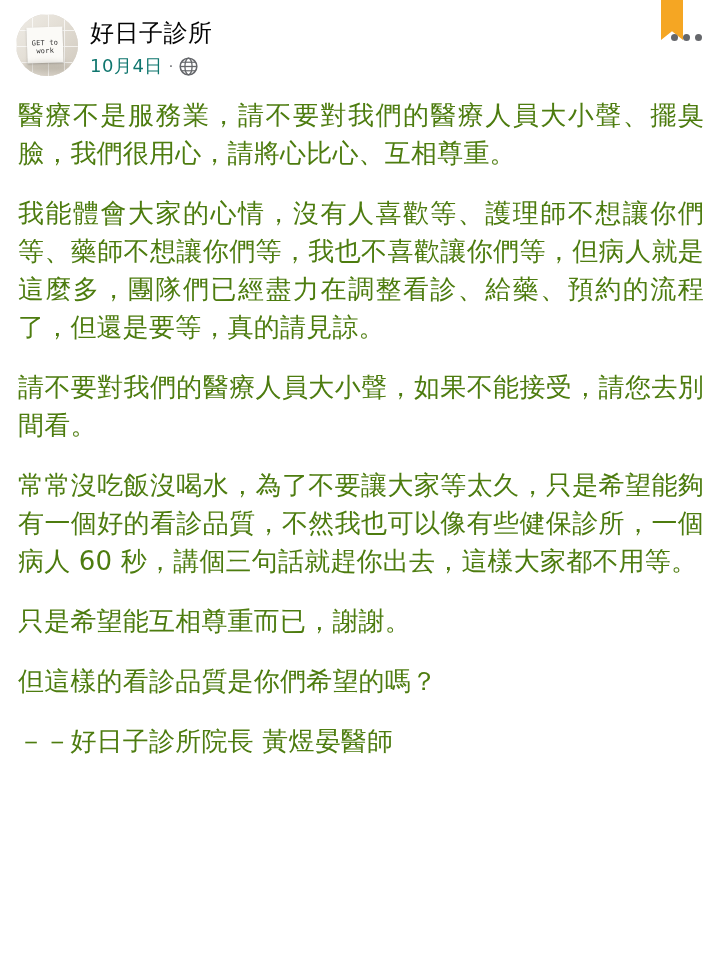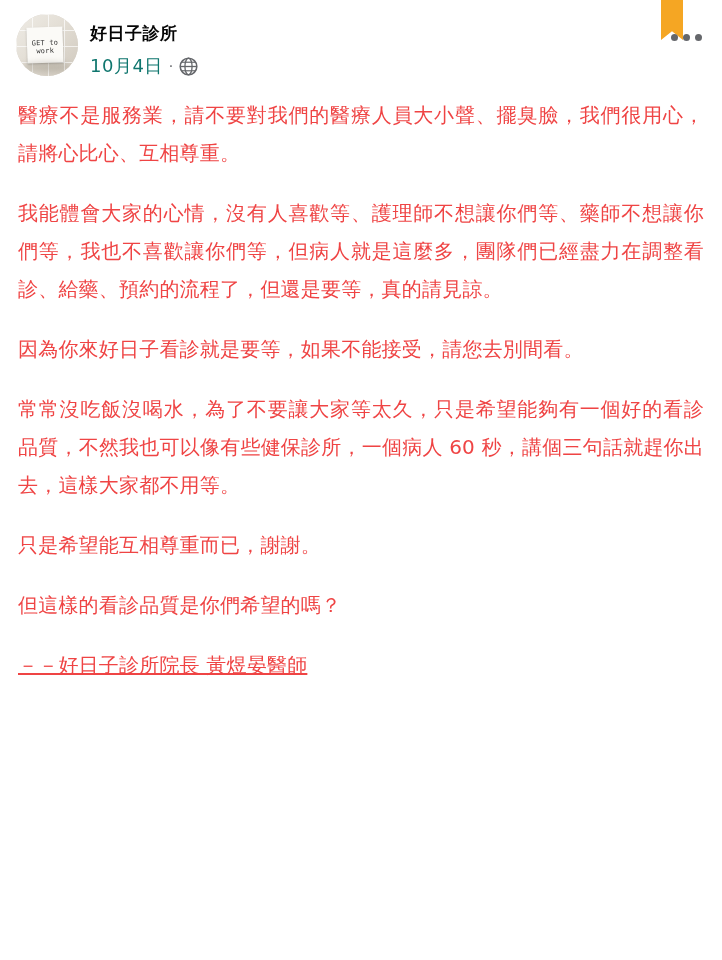--- a/index.html
+++ b/index.html
@@ -92,23 +92,23 @@
 
   .header-text {
     margin-left: 12px;
     padding-top: 4px;
     display: flex;
     flex-direction: column;
     justify-content: center;
   }
 
   .page-name {
-    font-size: 17px;
+    font-size: 24px;
     line-height: 30px;
-    font-weight: bold;
+    font-weight: normal;
     color: #050505;
     letter-spacing: 0.5px;
   }
 
   .meta-row {
     display: flex;
     align-items: center;
     margin-top: 7px;
     font-size: 18px;
     line-height: 22px;
@@ -158,29 +158,29 @@
     clip-path: polygon(0 0, 100% 0, 100% 100%, 50% 78%, 0 100%);
   }
 
   
   .post-body {
     padding: 10px 18px 0 18px;
     box-sizing: border-box;
   }
 
   .para {
-    font-size: 20px;
+    font-size: 26px;
     line-height: 38px;
-    color: #ef4444;
+    color: #4d7c0f;
     margin: 0 0 22px 0;
     letter-spacing: 0.2px;
     text-align: justify;
     text-justify: inter-ideograph;
   }
-  .para:last-child { margin-bottom: 0; text-decoration: underline; }
+  .para:last-child { margin-bottom: 0; }
 
   
   .bottom-fade {
     position: absolute;
     left: 0;
     right: 0;
     bottom: 0;
     height: 8px;
     background: #ffffff;
   }
@@ -224,21 +224,21 @@
     <div class="menu-dots">
       <span></span>
       <span></span>
       <span></span>
     </div>
   </div>
 
   <div class="post-body">
     <p class="para">醫療不是服務業，請不要對我們的醫療人員大小聲、擺臭臉，我們很用心，請將心比心、互相尊重。</p>
     <p class="para">我能體會大家的心情，沒有人喜歡等、護理師不想讓你們等、藥師不想讓你們等，我也不喜歡讓你們等，但病人就是這麼多，團隊們已經盡力在調整看診、給藥、預約的流程了，但還是要等，真的請見諒。</p>
-    <p class="para">因為你來好日子看診就是要等，如果不能接受，請您去別間看。</p>
+    <p class="para">請不要對我們的醫療人員大小聲，如果不能接受，請您去別間看。</p>
     <p class="para">常常沒吃飯沒喝水，為了不要讓大家等太久，只是希望能夠有一個好的看診品質，不然我也可以像有些健保診所，一個病人 60 秒，講個三句話就趕你出去，這樣大家都不用等。</p>
     <p class="para">只是希望能互相尊重而已，謝謝。</p>
     <p class="para">但這樣的看診品質是你們希望的嗎？</p>
     <p class="para">－－好日子診所院長 黃煜晏醫師</p>
   </div>
 
   <div class="bottom-fade"></div>
 </div>
 
 </body></html>

